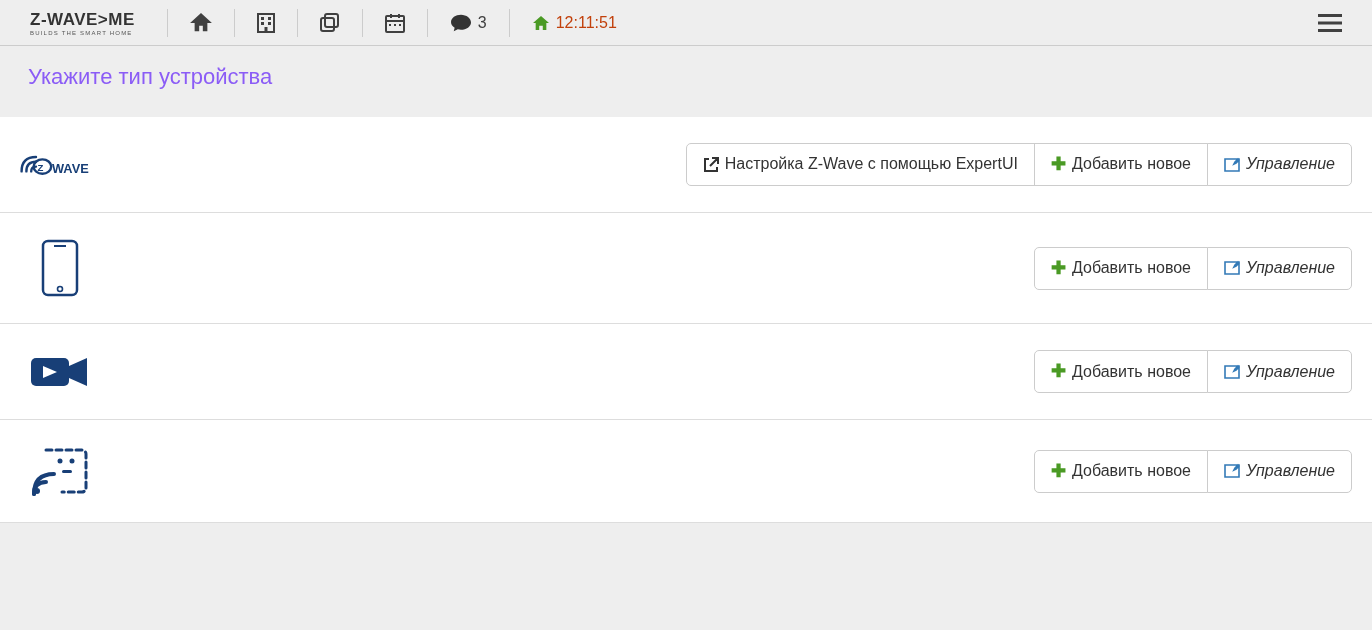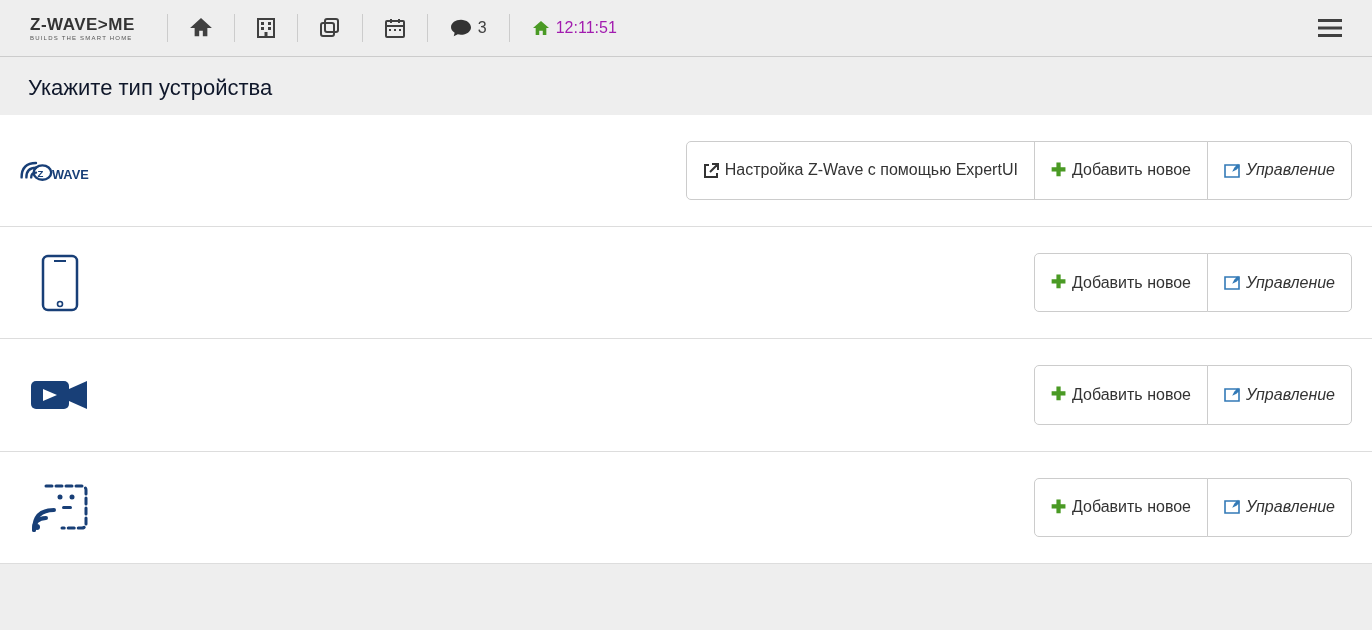--- a/index.html
+++ b/index.html
@@ -8,21 +8,21 @@
     background: #eee;
     color: #333;
     font-size: 14px;
     width: 1372px;
     height: 630px;
     overflow: hidden;
   }
   .topbar {
     display: flex;
     align-items: center;
-    height: 57px;
+    height: 46px;
     background: #eee;
     padding: 0 12px;
     border-bottom: 1px solid #ccc;
   }
   .logo {
     display: flex;
     flex-direction: column;
     align-items: flex-start;
     margin-right: 10px;
     margin-left: 18px;
@@ -62,23 +62,23 @@
   .nav-item .count {
     color: #404040;
   }
   .menu-burger {
     margin-left: auto;
     cursor: pointer;
     color: #404040;
     margin-right: 18px;
   }
   .page-title {
-    padding: 18px 28px 14px;
+    padding: 18px 28px 27px;
     font-size: 22px;
-    color: #0f172a;
+    color: #8b5cf6;
     background: #eee;
   }
   .device-list {
     background: #fff;
   }
   .device-row {
     display: flex;
     align-items: center;
     justify-content: space-between;
     padding: 26px 20px;
@@ -93,21 +93,21 @@
     color: #183f77;
   }
   .btn-group {
     display: flex;
     gap: 0;
   }
   .btn {
     display: inline-flex;
     align-items: center;
     gap: 6px;
-    padding: 16px 16px;
+    padding: 8px 16px;
     background: #fff;
     border: 1px solid #ccc;
     font-size: 16px;
     color: #333;
     cursor: pointer;
     border-radius: 5px;
     margin-left: -1px;
     line-height: 1.4;
   }
   .btn:first-child { border-top-right-radius: 0; border-bottom-right-radius: 0; }
@@ -178,21 +178,21 @@
     <span class="count">3</span>
   </div>
 
   <div class="nav-divider"></div>
   <div class="nav-item">
     <span style="color:#4a9a24">
       <svg width="18" height="16" viewBox="0 0 20 18">
           <path fill="currentColor" d="M10 1 L1 9 H4 V17 H8 V12 H12 V17 H16 V9 H19 Z"></path>
         </svg>
     </span>
-    <span style="color:#a21caf">12:11:51</span>
+    <span style="color:#c2410c">12:11:51</span>
   </div>
 
   <div class="menu-burger">
     <svg width="24" height="20" viewBox="0 0 24 20">
         <rect y="1" width="24" height="3" fill="currentColor"></rect>
         <rect y="8.5" width="24" height="3" fill="currentColor"></rect>
         <rect y="16" width="24" height="3" fill="currentColor"></rect>
       </svg>
   </div>
 </div>

